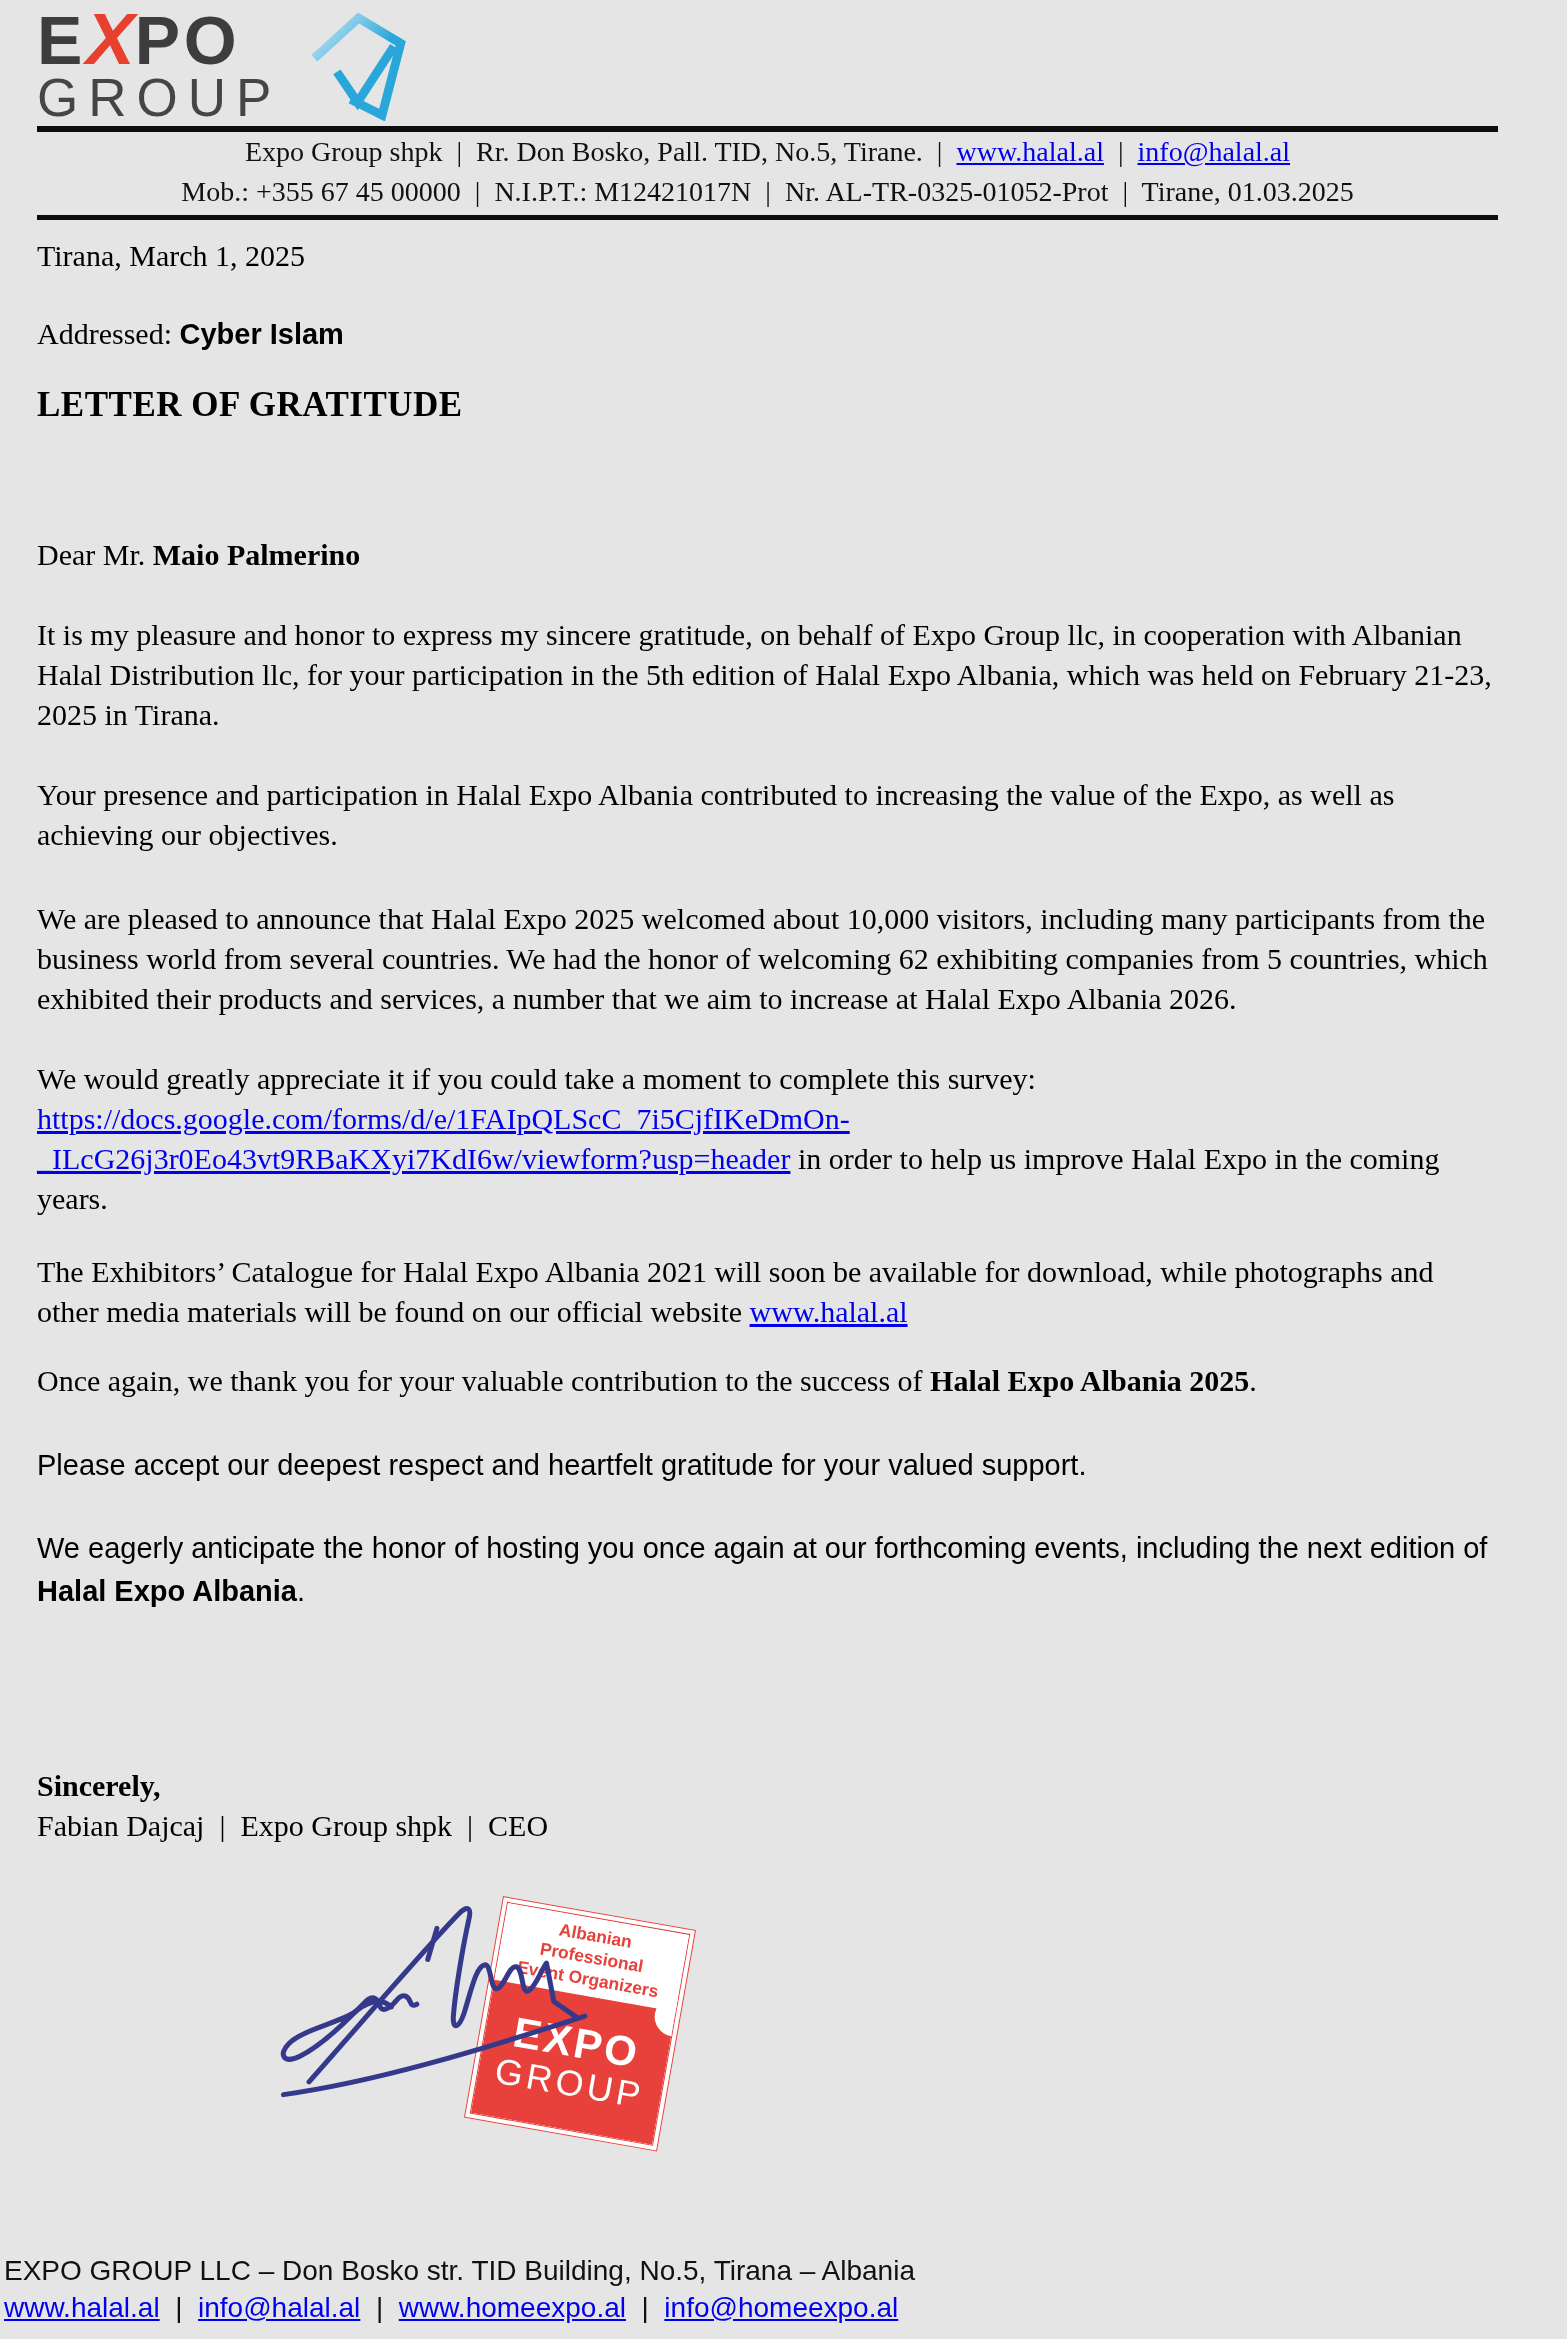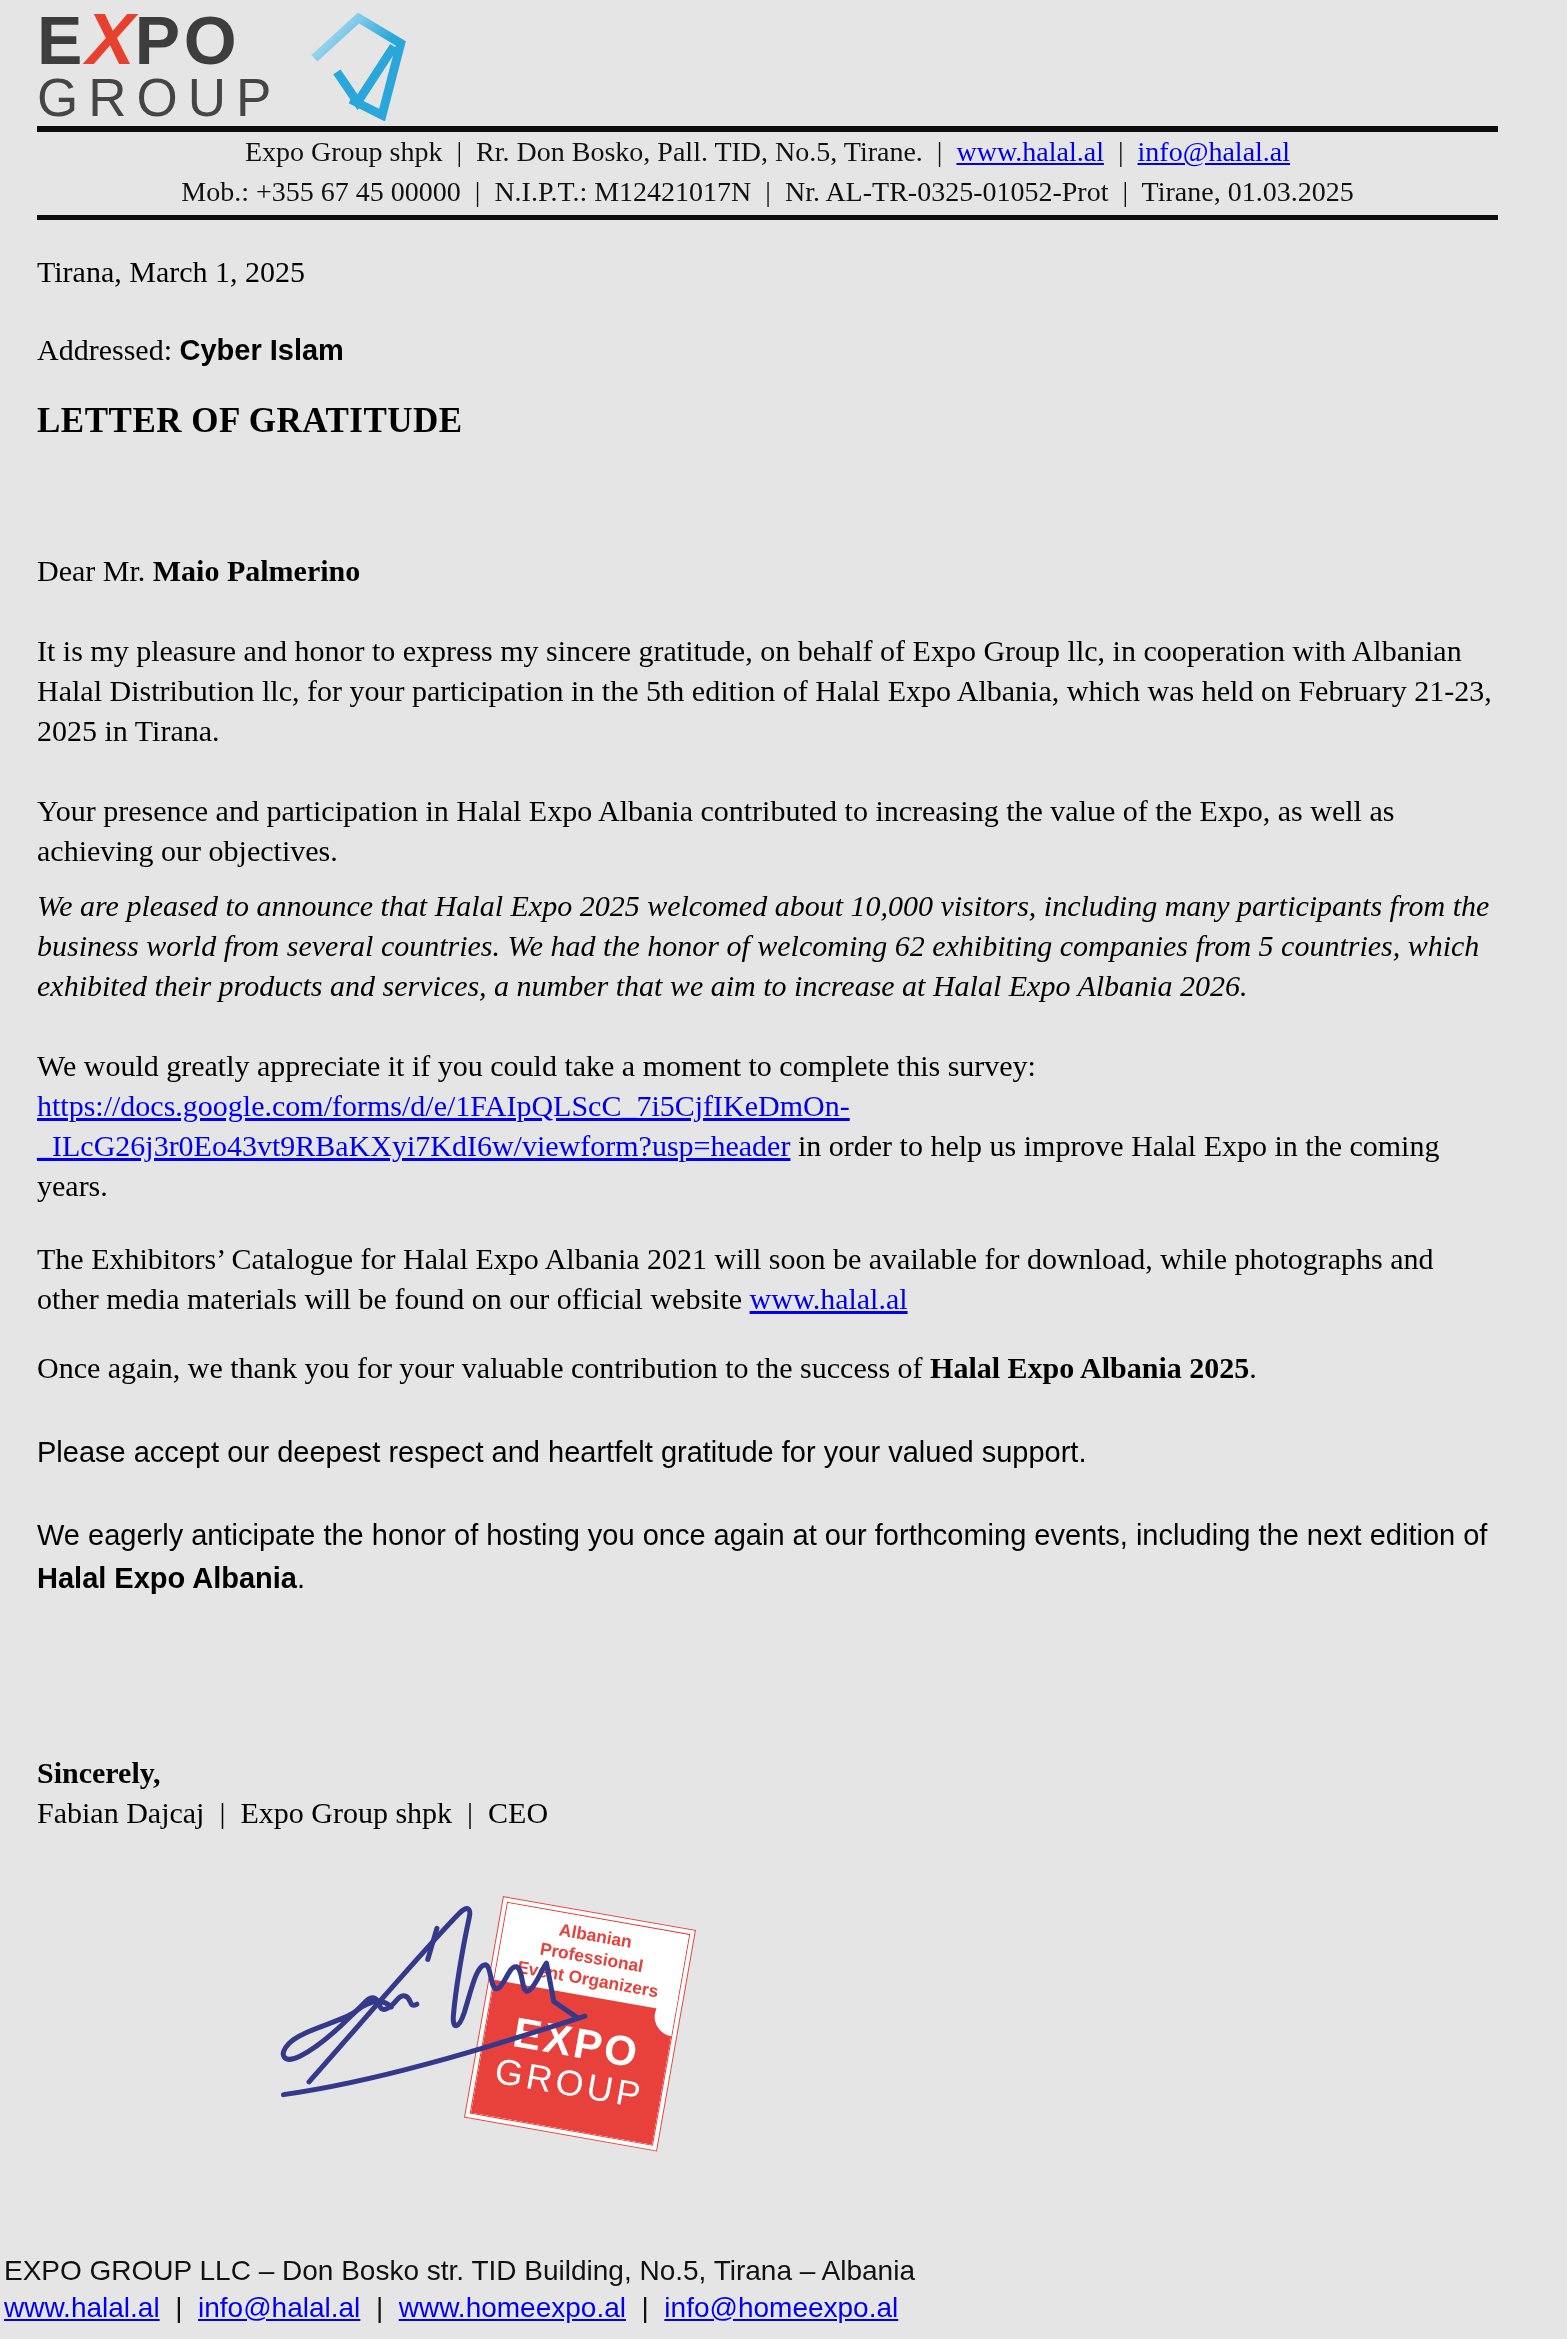--- a/index.html
+++ b/index.html
@@ -25,28 +25,28 @@
   .hdr { text-align:center; font-family:Liberation Serif, serif;
     font-size:28px; line-height:40px; padding:0.9px 0 2.7px 0; color:#111; }
   .hdr-line { white-space:pre-wrap; }
   .hlink { color:#0000ee; text-decoration:underline; cursor:pointer; }
 
   
   .b { font-size:30px; line-height:40px; }
   .seg { white-space:pre-wrap; }
   .bold { font-weight:bold; }
   .sans { font-family:"Liberation Sans", sans-serif; font-size:29px; line-height:43px; }
-  .date       { margin-top:32px; }
+  .date       { margin-top:16px; }
   .title      { margin-top:29px; font-size:35px; line-height:44px; font-weight:bold; letter-spacing:0.5px; }
   .addressed  { margin-top:38px; }
   .addr-name  { font-family:"Liberation Sans", sans-serif; font-weight:bold; font-size:29px; }
   .salutation { margin-top:108px; }
   .p1 { margin-top:40px; }
   .p2 { margin-top:40px; }
-  .p3 { margin-top:15px;font-style:italic; }
+  .p3 { margin-top:44px; }
   .p4 { margin-top:40px; }
   .p5 { margin-top:33px; }
   .p6 { margin-top:29px; }
   .p7 { margin-top:40px; }
   .p8 { margin-top:43px; }
   .closing { margin-top:153px; font-weight:bold; }
   .sigline { white-space:pre-wrap; }
 
   
   .signature-svg { position:absolute; left:256px; top:1901px; z-index:3; }

